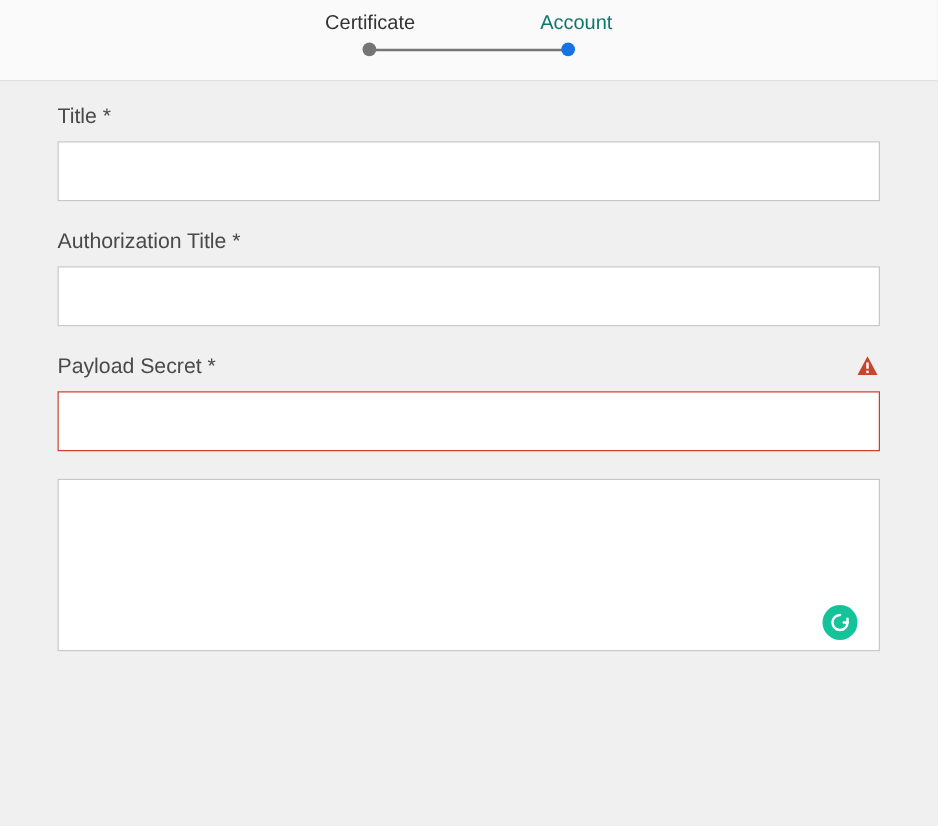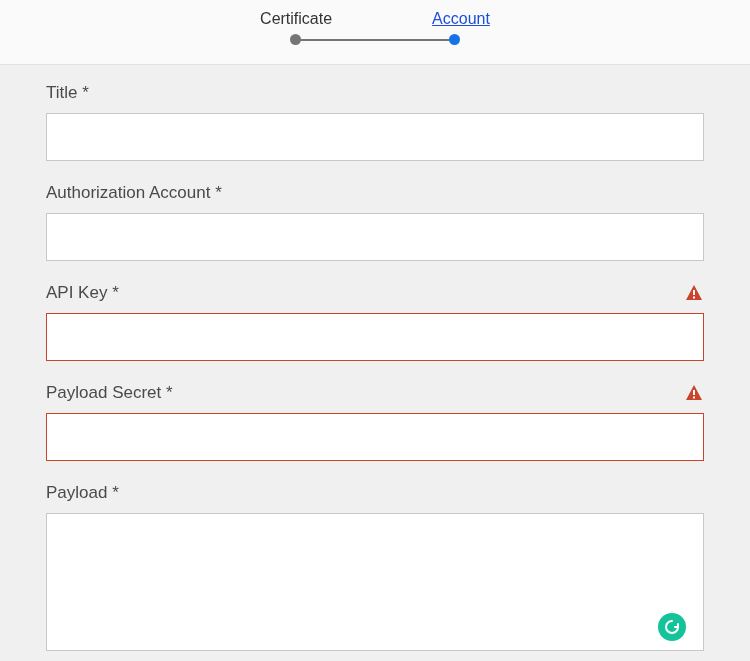--- a/index.html
+++ b/index.html
@@ -20,22 +20,21 @@
       display: flex;
       justify-content: center;
       gap: 100px;
       position: relative;
     }
     .step-label {
       font-size: 16px;
       color: #333;
     }
     .step-label.active {
-      color: #1d4ed8;
-      text-decoration: underline;
+      color: #0f766e;
     }
     .stepper-line {
       position: relative;
       height: 12px;
       margin-top: 6px;
     }
     .line {
       position: absolute;
       left: 50%;
       transform: translateX(-50%);
@@ -137,57 +136,41 @@
 
   <div class="field">
     <div class="label-row">
       <span class="label">Title *</span>
     </div>
     <input class="input" type="text" value="" style="">
   </div>
 
   <div class="field">
     <div class="label-row">
-      <span class="label">Authorization Account *</span>
+      <span class="label">Authorization Title *</span>
     </div>
     <input class="input" type="text" value="" style="">
   </div>
 
-  <div class="field">
-    <div class="label-row">
-      <span class="label">API Key *</span>
-      <span class="error-icon">
-        <svg viewBox="0 0 20 20">
-            <path d="M10 2 L18 17 L2 17 Z" fill="#c9442b"></path>
-            <rect x="9" y="7" width="2" height="5" fill="#fff"></rect>
-            <rect x="9" y="13.5" width="2" height="2" fill="#fff"></rect>
-          </svg>
-      </span>
-    </div>
-    <input class="input error" type="text" value="" style="">
-  </div>
 
   <div class="field">
     <div class="label-row">
       <span class="label">Payload Secret *</span>
       <span class="error-icon">
         <svg viewBox="0 0 20 20">
             <path d="M10 2 L18 17 L2 17 Z" fill="#c9442b"></path>
             <rect x="9" y="7" width="2" height="5" fill="#fff"></rect>
             <rect x="9" y="13.5" width="2" height="2" fill="#fff"></rect>
           </svg>
       </span>
     </div>
     <input class="input error" type="text" value="" style="">
   </div>
 
   <div class="field">
-    <div class="label-row">
-      <span class="label">Payload *</span>
-    </div>
     <div class="textarea-wrap">
       <textarea class="textarea" value="" style=""></textarea>
       <div class="grammarly">
         <svg width="16" height="16" viewBox="0 0 16 16">
             <path d="M8 2 A6 6 0 1 0 14 8" stroke="#fff" stroke-width="2" fill="none" stroke-linecap="round"></path>
             <path d="M11 8 L14 8 L14 5" stroke="#fff" stroke-width="2" fill="none" stroke-linecap="round" stroke-linejoin="round"></path>
           </svg>
       </div>
     </div>
   </div>

